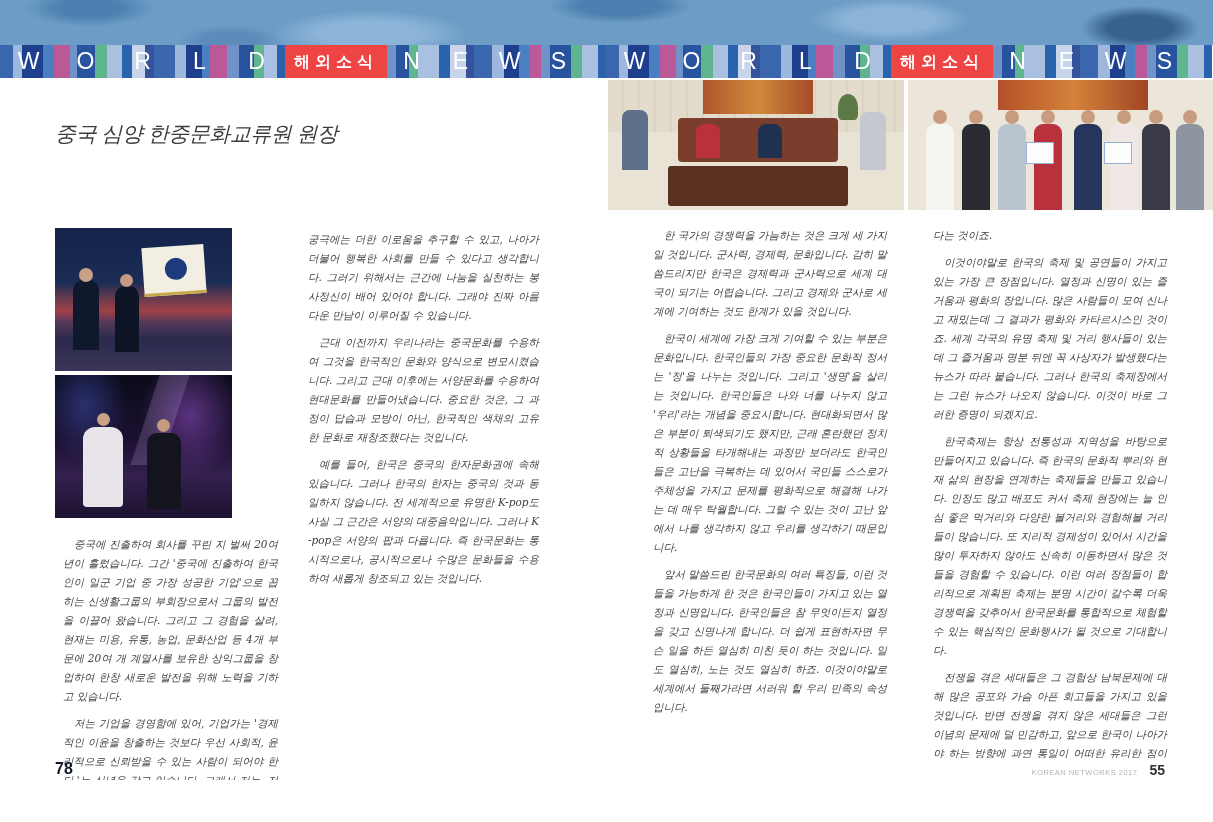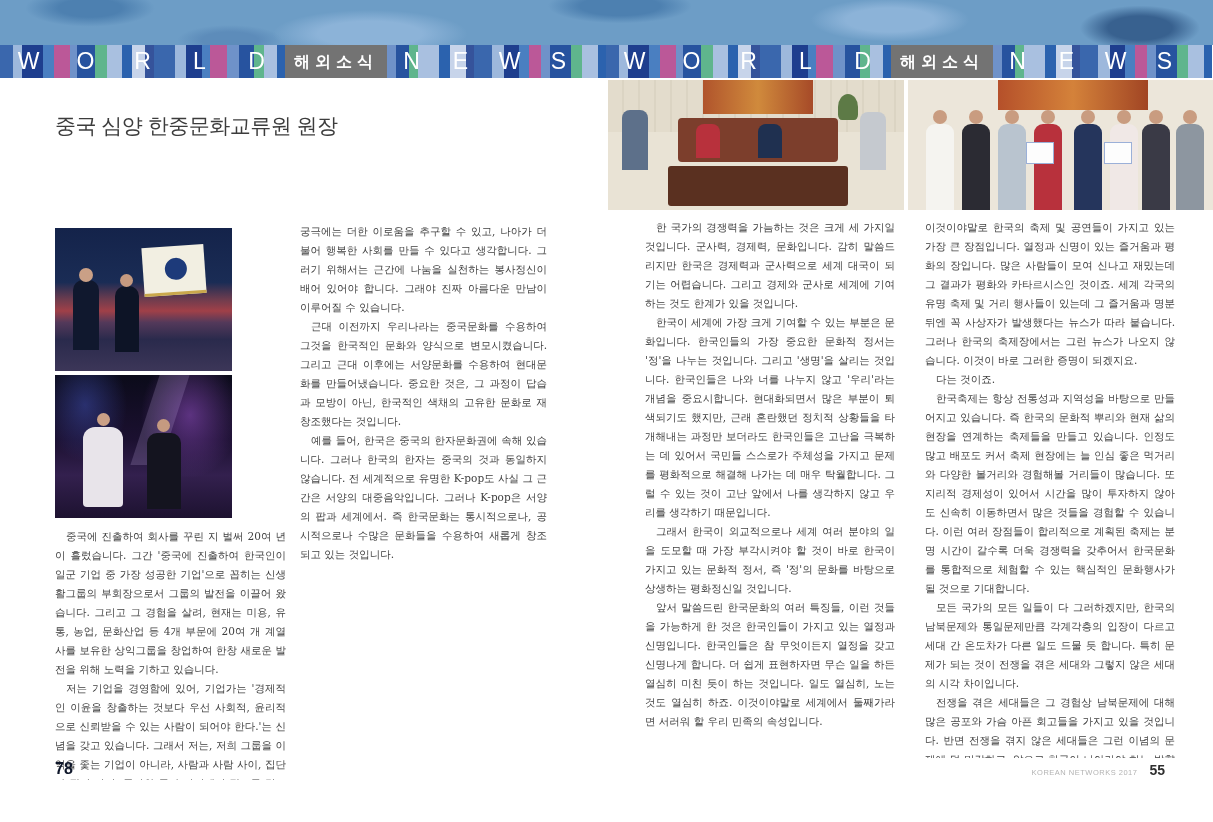--- a/index.html
+++ b/index.html
@@ -15,26 +15,26 @@
       radial-gradient(ellipse 80px 30px at 1140px 28px, #38618f 40%, rgba(56,97,143,0) 75%),
       radial-gradient(ellipse 70px 20px at 230px 40px, #5d8cba 40%, rgba(93,140,186,0) 75%);}
   #stripe-band{position:absolute;left:0;top:45px;width:1213px;height:33px;display:flex;}
   .banner-half{position:relative;flex:0 0 606px;height:33px;overflow:hidden;}
   .stripes{position:absolute;inset:0;display:flex;}
   .stripes div{height:100%;}
   .banner-letters{position:absolute;inset:0;display:flex;align-items:center;z-index:2;}
   .bletter{display:block;width:57px;text-align:center;color:#fff;
     font-family:"Liberation Sans", sans-serif;font-weight:400;font-size:23px;line-height:33px;}
   .bletter.sm{width:49px;}
-  .badge{width:102px;height:33px;background:#737373;color:#fff;text-align:center;
+  .badge{width:102px;height:33px;background:#ef4444;color:#fff;text-align:center;
     font-family:"Liberation Sans", sans-serif;font-weight:bold;font-size:16px;line-height:33px;
     letter-spacing:5px;}
   
-  #title-block{position:absolute;left:55px;top:112px;width:430px;
-    font-family:"Liberation Sans", sans-serif;}
+  #title-block{position:absolute;left:55px;top:120px;width:430px;
+    font-family:"Liberation Sans", sans-serif;font-style:italic;}
   #subtitle{font-size:21px;color:#3c3c3c;letter-spacing:-0.5px;margin:0 0 6px 0;font-weight:500;}
   #main-title{font-size:32px;color:#141414;font-weight:bold;letter-spacing:-1px;margin:0;}
   
   .photo{position:absolute;overflow:hidden;}
   #photo-l1{left:55px;top:228px;width:177px;height:143px;
     background:linear-gradient(180deg,#14234a 0%,#1a2c55 38%,#6e3c4e 50%,#a04048 58%,#54395a 66%,#2a2a4c 78%,#3c3658 100%);}
   #photo-l1 .flag{position:absolute;left:88px;top:18px;width:62px;height:46px;background:#f2efe2;
     border-bottom:3px solid #c9a84c;transform:rotate(-4deg);}
   #photo-l1 .flag-emblem{position:absolute;left:22px;top:12px;width:22px;height:22px;border-radius:50%;
     background:#1d3a7a;}
@@ -65,21 +65,21 @@
   #photo-r1 .guest-r{position:absolute;left:252px;top:32px;width:26px;height:58px;border-radius:8px 8px 0 0;background:#c5c9cf;}
   #photo-r1 .plant{position:absolute;left:230px;top:14px;width:20px;height:26px;border-radius:50% 50% 20% 20%;background:#5d7a46;}
   #photo-r2{left:908px;top:80px;width:305px;height:130px;background:#ece6da;}
   #photo-r2 .art{position:absolute;left:90px;top:0;width:150px;height:30px;background:linear-gradient(90deg,#b5502a,#d4823a,#a14524);}
   #photo-r2 .p{position:absolute;top:44px;width:28px;height:86px;border-radius:9px 9px 0 0;}
   #photo-r2 .h{position:absolute;top:30px;width:14px;height:14px;border-radius:50%;background:#c99c80;}
   #photo-r2 .cert{position:absolute;top:62px;width:26px;height:20px;background:#fdfdfd;border:1px solid #9bb0d8;z-index:3;}
   
   .col{position:absolute;font-size:10.5px;line-height:19px;color:#3f3f3f;text-align:justify;
        word-break:break-all;overflow:hidden;}
-  .col p{margin:0;text-indent:11px;}
+  .col p{margin:8px;text-indent:11px;font-style:italic;}
   .col.cont-first p:first-child{text-indent:0;}
   #l-col1{left:55px;top:527px;width:231px;height:253px;}
   #l-col2{left:300px;top:222px;width:247px;height:532px;}
   #r-col1{left:645px;top:218px;width:250px;height:540px;}
   #r-col2{left:925px;top:218px;width:250px;height:540px;}
   
   #page-num-left{position:absolute;left:55px;top:760px;font-family:"Liberation Sans", sans-serif;
     font-weight:bold;font-size:16px;color:#0f172a;}
   #footer-right{position:absolute;right:48px;top:762px;display:flex;align-items:baseline;gap:12px;}
   #footer-right .mag{font-family:"Liberation Sans", sans-serif;font-size:7.5px;color:#b3b3b3;letter-spacing:.5px;}
@@ -273,33 +273,31 @@
       <div class="cert" style="left: 196px;"></div>
     </div>
 
   <div class="col" id="l-col1">
       <p>중국에 진출하여 회사를 꾸린 지 벌써 20여 년이 흘렀습니다. 그간 '중국에 진출하여 한국인이 일군 기업 중 가장 성공한 기업'으로 꼽히는 신생활그룹의 부회장으로서 그룹의 발전을 이끌어 왔습니다. 그리고 그 경험을 살려, 현재는 미용, 유통, 농업, 문화산업 등 4개 부문에 20여 개 계열사를 보유한 상익그룹을 창업하여 한창 새로운 발전을 위해 노력을 기하고 있습니다.</p>
       <p>저는 기업을 경영함에 있어, 기업가는 '경제적인 이윤을 창출하는 것보다 우선 사회적, 윤리적으로 신뢰받을 수 있는 사람이 되어야 한다.'는 신념을 갖고 있습니다. 그래서 저는, 저희 그룹을 이익을 좇는 기업이 아니라, 사람과 사람 사이, 집단과 집단 사이, 국가와 국가 사이에서 정도를 걷고 신의를 지키며 명예를 존중하는 기업으로 만들고자 노력하고 있습니다.</p>
     </div>
   <div class="col cont-first" id="l-col2">
       <p>궁극에는 더한 이로움을 추구할 수 있고, 나아가 더불어 행복한 사회를 만들 수 있다고 생각합니다. 그러기 위해서는 근간에 나눔을 실천하는 봉사정신이 배어 있어야 합니다. 그래야 진짜 아름다운 만남이 이루어질 수 있습니다.</p>
       <p>근대 이전까지 우리나라는 중국문화를 수용하여 그것을 한국적인 문화와 양식으로 변모시켰습니다. 그리고 근대 이후에는 서양문화를 수용하여 현대문화를 만들어냈습니다. 중요한 것은, 그 과정이 답습과 모방이 아닌, 한국적인 색채의 고유한 문화로 재창조했다는 것입니다.</p>
-      <p>예를 들어, 한국은 중국의 한자문화권에 속해 있습니다. 그러나 한국의 한자는 중국의 것과 동일하지 않습니다. 전 세계적으로 유명한 K-pop도 사실 그 근간은 서양의 대중음악입니다. 그러나 K-pop은 서양의 팝과 세계에서. 즉 한국문화는 통시적으로나, 공시적으로나 수많은 문화들을 수용하여 새롭게 창조되고 있는 것입니다.</p>
+      <p>예를 들어, 한국은 중국의 한자문화권에 속해 있습니다. 그러나 한국의 한자는 중국의 것과 동일하지 않습니다. 전 세계적으로 유명한 K-pop도 사실 그 근간은 서양의 대중음악입니다. 그러나 K-pop은 서양의 팝과 다릅니다. 즉 한국문화는 통시적으로나, 공시적으로나 수많은 문화들을 수용하여 새롭게 창조되고 있는 것입니다.</p>
     </div>
   <div class="col" id="r-col1">
       <p>한 국가의 경쟁력을 가늠하는 것은 크게 세 가지일 것입니다. 군사력, 경제력, 문화입니다. 감히 말씀드리지만 한국은 경제력과 군사력으로 세계 대국이 되기는 어렵습니다. 그리고 경제와 군사로 세계에 기여하는 것도 한계가 있을 것입니다.</p>
       <p>한국이 세계에 가장 크게 기여할 수 있는 부분은 문화입니다. 한국인들의 가장 중요한 문화적 정서는 '정'을 나누는 것입니다. 그리고 '생명'을 살리는 것입니다. 한국인들은 나와 너를 나누지 않고 '우리'라는 개념을 중요시합니다. 현대화되면서 많은 부분이 퇴색되기도 했지만, 근래 혼란했던 정치적 상황들을 타개해내는 과정만 보더라도 한국인들은 고난을 극복하는 데 있어서 국민들 스스로가 주체성을 가지고 문제를 평화적으로 해결해 나가는 데 매우 탁월합니다. 그럴 수 있는 것이 고난 앞에서 나를 생각하지 않고 우리를 생각하기 때문입니다.</p>
-      <p>그래서 한국이 외교적으로나 세계 여러 분야의 일을 도모할 때 가장 부각시켜야 할 것이 바로 한국이 가지고 있는 문화적 정서, 즉 '정'의 문화를 바탕으로 상생하는 평화정신일 것입니다.</p>
       <p>앞서 말씀드린 한국문화의 여러 특징들, 이런 것들을 가능하게 한 것은 한국인들이 가지고 있는 열정과 신명입니다. 한국인들은 참 무엇이든지 열정을 갖고 신명나게 합니다. 더 쉽게 표현하자면 무슨 일을 하든 열심히 미친 듯이 하는 것입니다. 일도 열심히, 노는 것도 열심히 하죠. 이것이야말로 세계에서 둘째가라면 서러워 할 우리 민족의 속성입니다.</p>
     </div>
   <div class="col cont-first" id="r-col2">
+      <p>다는 것이죠.</p>
       <p>이것이야말로 한국의 축제 및 공연들이 가지고 있는 가장 큰 장점입니다. 열정과 신명이 있는 즐거움과 평화의 장입니다. 많은 사람들이 모여 신나고 재밌는데 그 결과가 평화와 카타르시스인 것이죠. 세계 각국의 유명 축제 및 거리 행사들이 있는데 그 즐거움과 명분 뒤엔 꼭 사상자가 발생했다는 뉴스가 따라 붙습니다. 그러나 한국의 축제장에서는 그런 뉴스가 나오지 않습니다. 이것이 바로 그러한 증명이 되겠지요.</p>
-      <p>다는 것이죠.</p>
       <p>한국축제는 항상 전통성과 지역성을 바탕으로 만들어지고 있습니다. 즉 한국의 문화적 뿌리와 현재 삶의 현장을 연계하는 축제들을 만들고 있습니다. 인정도 많고 배포도 커서 축제 현장에는 늘 인심 좋은 먹거리와 다양한 볼거리와 경험해볼 거리들이 많습니다. 또 지리적 경제성이 있어서 시간을 많이 투자하지 않아도 신속히 이동하면서 많은 것들을 경험할 수 있습니다. 이런 여러 장점들이 합리적으로 계획된 축제는 분명 시간이 갈수록 더욱 경쟁력을 갖추어서 한국문화를 통합적으로 체험할 수 있는 핵심적인 문화행사가 될 것으로 기대합니다.</p>
-      <p>모든 국가의 모든 일들이 다 그러하겠지만, 한국의 남북문제와 통일문제만큼 각계각층의 입장이 다르고 세대 간 온도차가 다른 일도 드물 듯 합니다. 특히 문제가 되는 것이 전쟁을 겪은 세대와 그렇지 않은 세대의 시각 차이입니다.</p>
       <p>전쟁을 겪은 세대들은 그 경험상 남북문제에 대해 많은 공포와 가슴 아픈 회고들을 가지고 있을 것입니다. 반면 전쟁을 겪지 않은 세대들은 그런 이념의 문제에 덜 민감하고, 앞으로 한국이 나아가야 하는 방향에 과연 통일이 어떠한 유리한 점이 있는지 따지는 것에 더욱 예민할 것입니다.</p>
     </div>
 
   <div id="page-num-left">78</div>
   <div id="footer-right">
     <span class="mag">KOREAN NETWORKS 2017</span>
     <span class="num">55</span>
   </div>
 
 </div>

